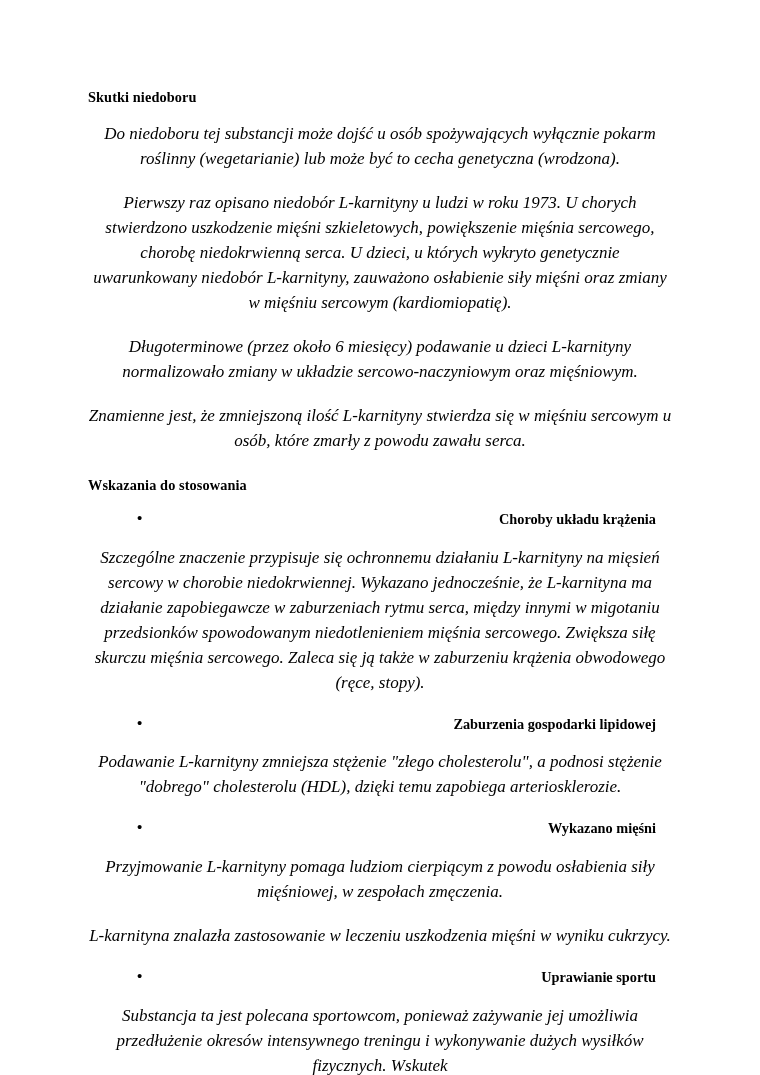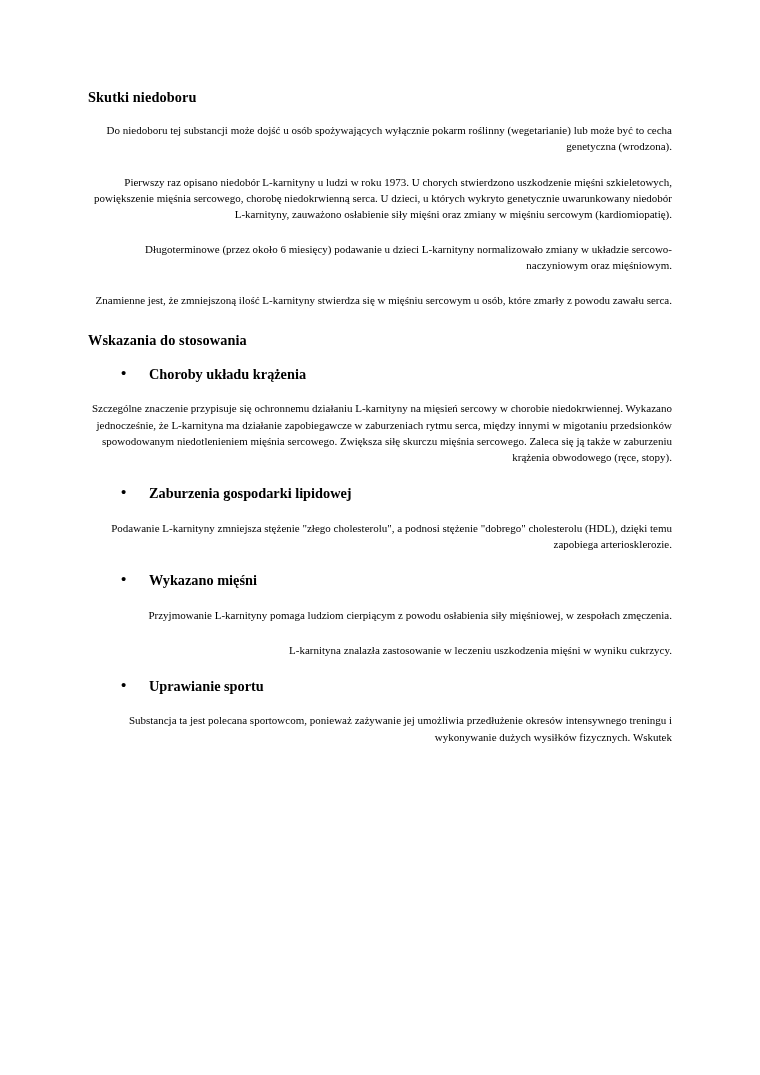--- a/index.html
+++ b/index.html
@@ -28,29 +28,31 @@
     font-size: 14.3px;
     font-weight: bold;
     line-height: 1.28;
     margin: 0 0 16px 0;
     letter-spacing: 0.1px;
   }
   h2.heading.spaced {
     margin-top: 22px;
   }
   p.para {
-    font-size: 11px;
+    font-size: 17px;
     line-height: 1.47;
     margin: 0 0 19px 0;
-    text-align: right;
+    text-align: center;
+    font-style: italic;
   }
   ul.bullets {
     list-style: none;
-    margin: 0;
+    margin: 16px;
     padding: 0;
+    text-align: right;
   }
   li.bullet {
     position: relative;
     font-size: 14.3px;
     font-weight: bold;
     line-height: 1.3;
     margin: 0 0 17px 0;
     padding-left: 61px;
   }
   li.bullet::before {

